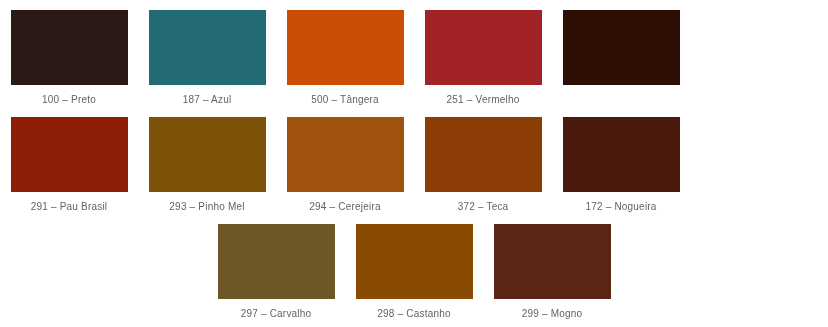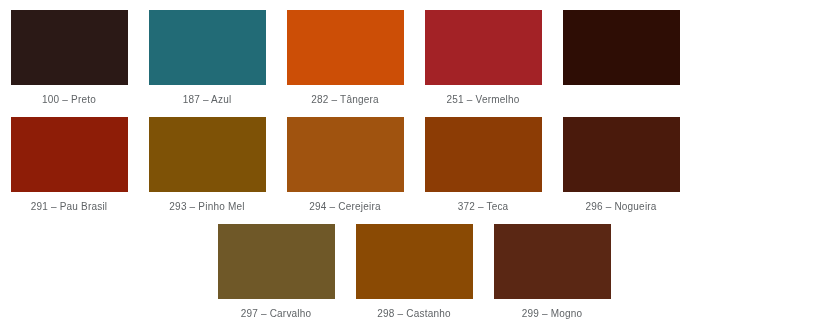--- a/index.html
+++ b/index.html
@@ -59,21 +59,21 @@
       <div class="swatch-cell">
         <span class="swatch-chip" style="background-color: rgb(43, 25, 22);"></span>
         <span class="swatch-label">100 – Preto</span>
       </div>
       <div class="swatch-cell">
         <span class="swatch-chip" style="background-color: rgb(34, 107, 118);"></span>
         <span class="swatch-label">187 – Azul</span>
       </div>
       <div class="swatch-cell">
         <span class="swatch-chip" style="background-color: rgb(204, 78, 6);"></span>
-        <span class="swatch-label">282 – Tângera</span>
+        <span class="swatch-label">500 – Tângera</span>
       </div>
       <div class="swatch-cell">
         <span class="swatch-chip" style="background-color: rgb(163, 34, 38);"></span>
         <span class="swatch-label">251 – Vermelho</span>
       </div>
       <div class="swatch-cell">
         <span class="swatch-chip" style="background-color: rgb(46, 13, 5);"></span>
       </div>
     </div>
     <div class="swatch-row">
@@ -88,21 +88,21 @@
       <div class="swatch-cell">
         <span class="swatch-chip" style="background-color: rgb(160, 83, 15);"></span>
         <span class="swatch-label">294 – Cerejeira</span>
       </div>
       <div class="swatch-cell">
         <span class="swatch-chip" style="background-color: rgb(140, 60, 5);"></span>
         <span class="swatch-label">372 – Teca</span>
       </div>
       <div class="swatch-cell">
         <span class="swatch-chip" style="background-color: rgb(74, 26, 12);"></span>
-        <span class="swatch-label">296 – Nogueira</span>
+        <span class="swatch-label">172 – Nogueira</span>
       </div>
     </div>
     <div class="swatch-row centered">
       <div class="swatch-cell">
         <span class="swatch-chip" style="background-color: rgb(111, 88, 40);"></span>
         <span class="swatch-label">297 – Carvalho</span>
       </div>
       <div class="swatch-cell">
         <span class="swatch-chip" style="background-color: rgb(138, 74, 4);"></span>
         <span class="swatch-label">298 – Castanho</span>

